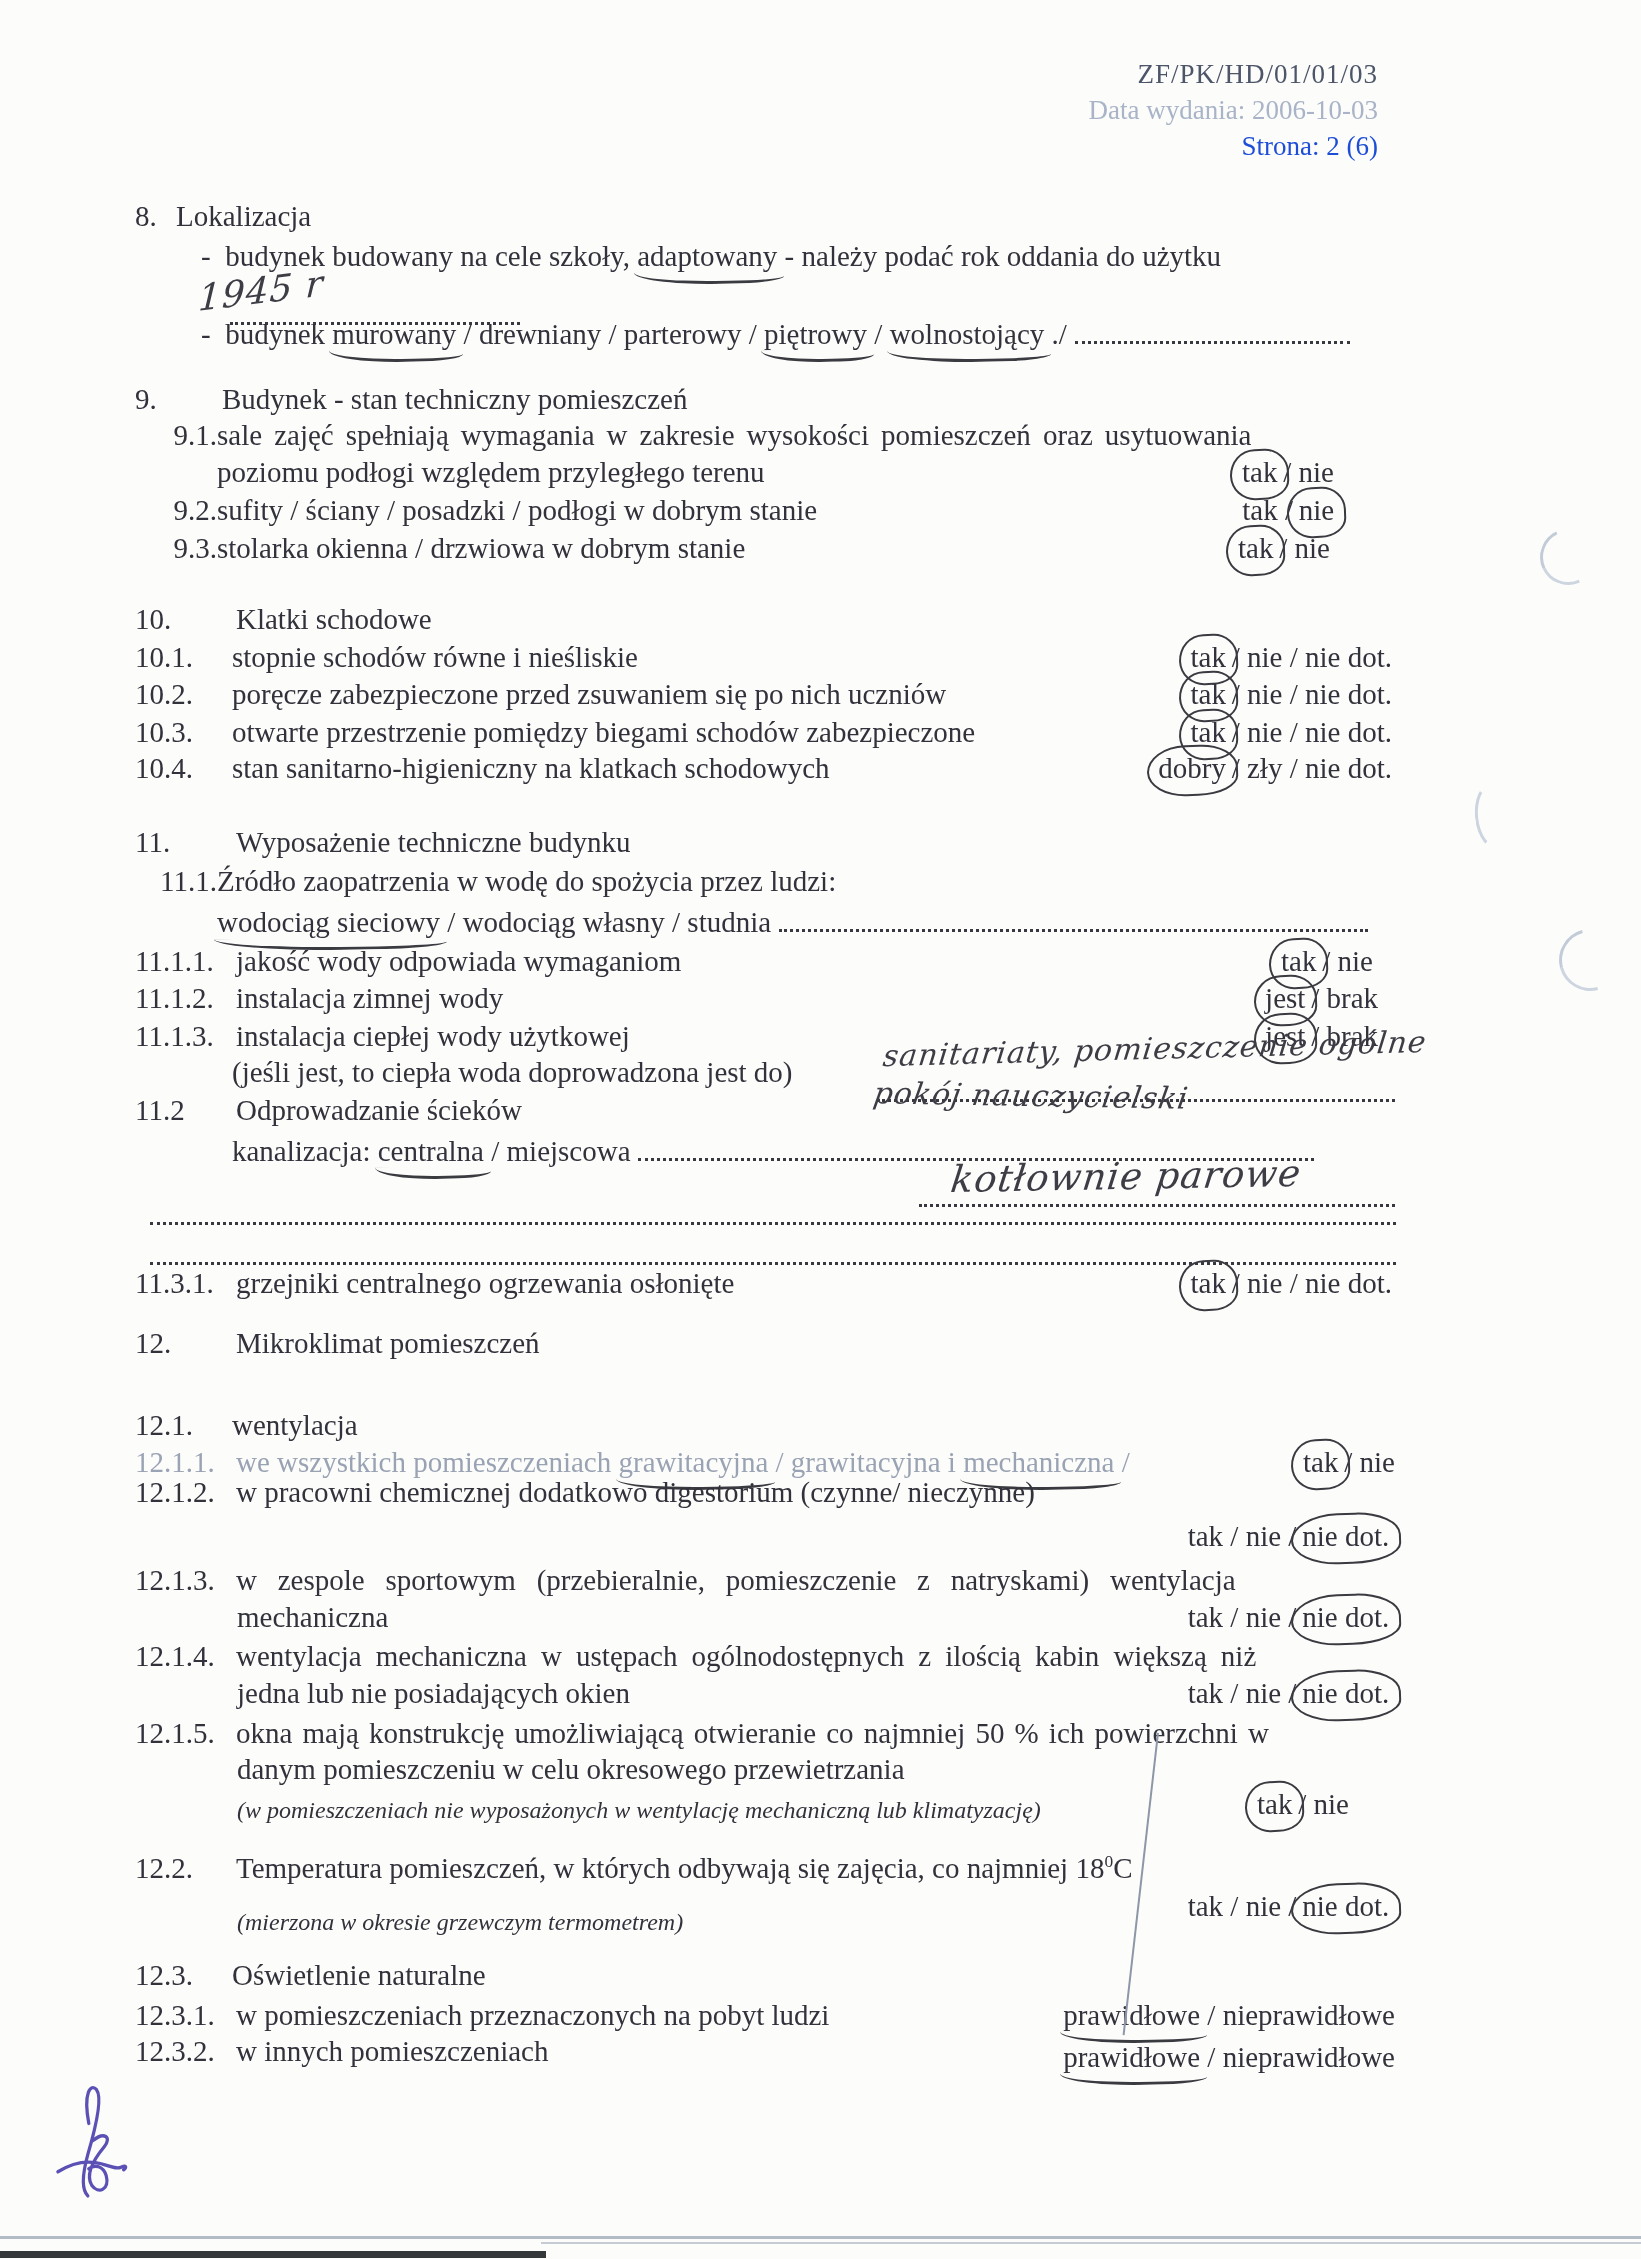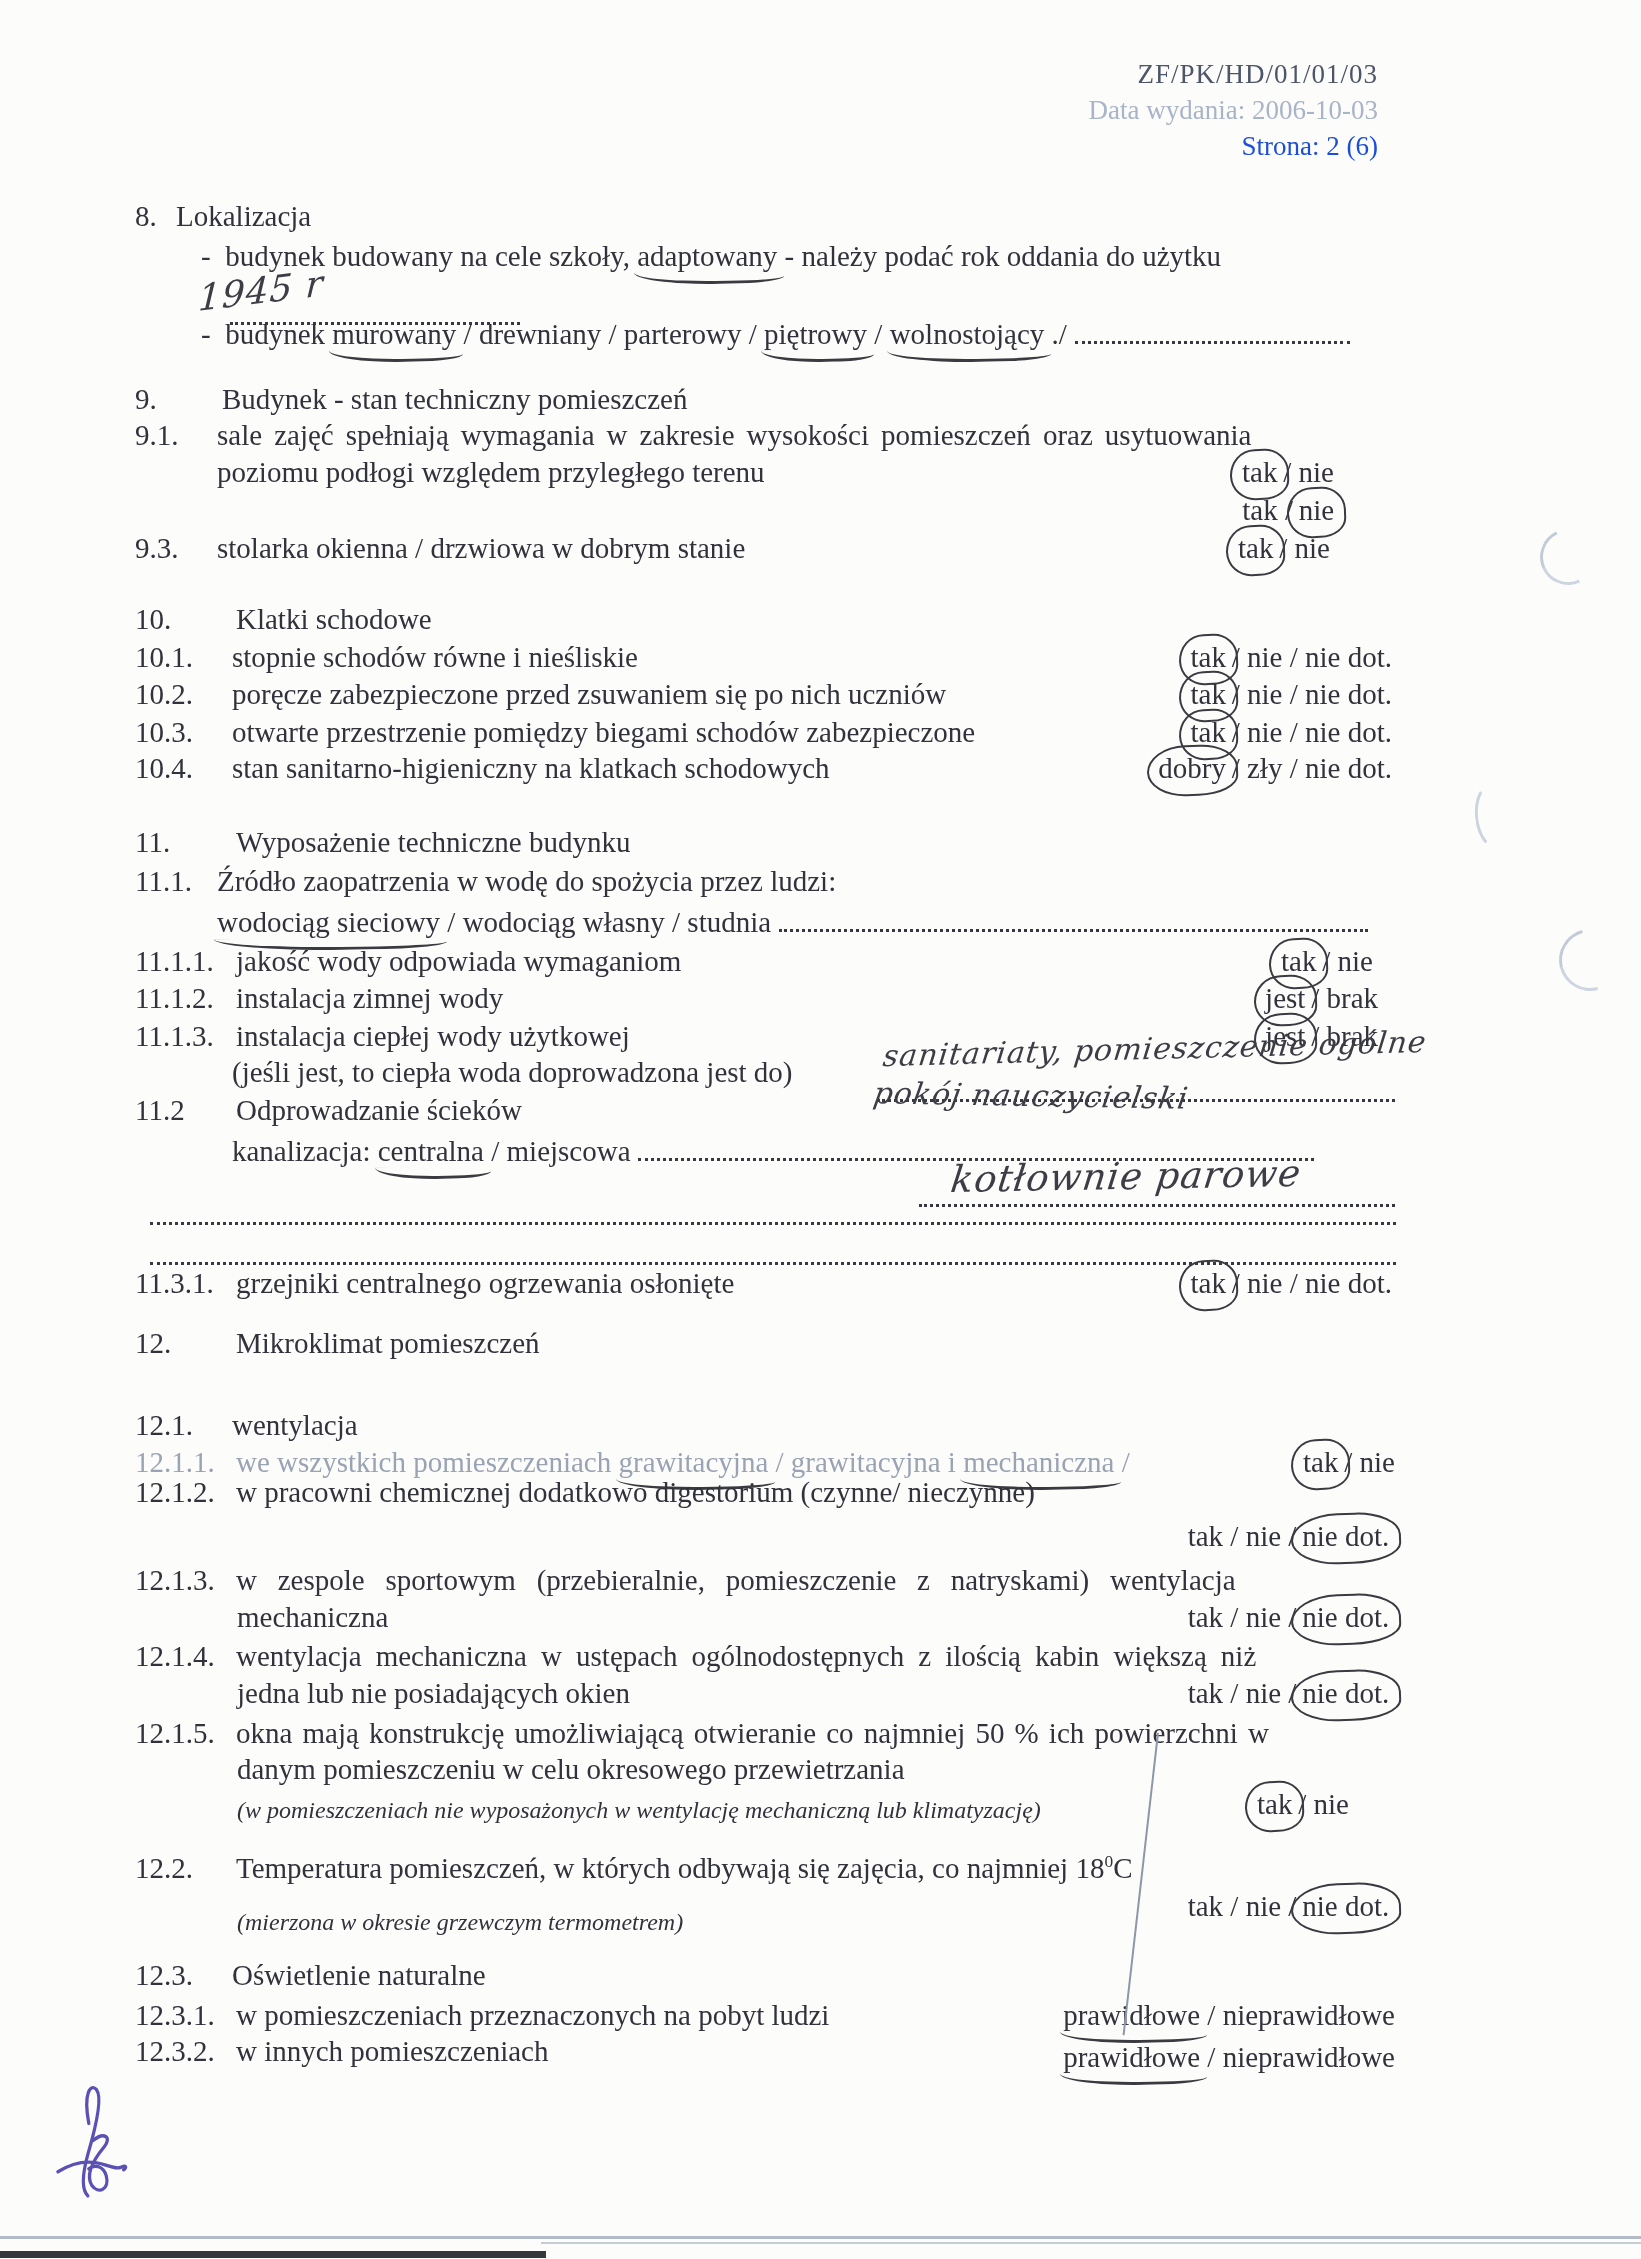--- a/index.html
+++ b/index.html
@@ -7,21 +7,21 @@
   .page{
     position:relative;
     width:1641px;height:2259px;
     background:#fcfcfa;
     font-family:"Liberation Serif","DejaVu Serif",serif;
     color:#32323c;
     overflow:hidden;
   }
   .row{position:absolute;font-size:29px;line-height:37px;white-space:nowrap;}
   .num{display:inline-block;}
-  .w42{width:41px;} .w85{width:82px;} .w90{width:87px;} .w100{width:97px;} .w105{width:101px;}
+  .w42{width:41px;} .w85{width:82px;text-align:right;} .w90{width:87px;} .w100{width:97px;} .w105{width:101px;}
   .hdr{position:absolute;top:56px;right:263px;text-align:right;font-size:27px;line-height:36px;}
   .hdr .code{color:#4d5569;letter-spacing:1px;}
   .hdr .date{color:#a9b4c8;}
   .hdr .page-no{color:#1d4ed8;}
   .ans{position:absolute;font-size:29px;line-height:37px;white-space:nowrap;}
   
   .circ{display:inline-block;position:relative;padding:0 8.7px 1px 8.7px;margin:0 -2.9px;}
   .circ::before{content:"";position:absolute;inset:-4.8px -2.9px -8.7px -2.9px;
     border:2.9px solid #3a3a41;border-radius:50% 48% 52% 50% / 60% 52% 44% 56%;
     transform:rotate(-2deg);}
@@ -75,20 +75,23 @@
   <div class="row" style="top:381px;left:135px;">
     <span class="num w90">9.</span><span>Budynek - stan techniczny pomieszczeń</span>
   </div>
   <div class="row" style="top:417px;left:135px;">
     <span class="num w85">9.1.</span><span style="word-spacing:4.8px;">sale zajęć spełniają wymagania w zakresie wysokości pomieszczeń oraz usytuowania</span>
   </div>
   <div class="row" style="top:454px;left:217px;">poziomu podłogi względem przyległego terenu</div>
   <div class="ans" style="top:454px;right:307px;">
     <span class="circ"><span>tak</span></span><span>/</span> <span>nie</span>
   </div>
+  <div class="row" style="top:492px;left:135px;">
+    <span class="num w85">9.2.</span><span>sufity / ściany / posadzki / podłogi w dobrym stanie</span>
+  </div>
   <div class="ans" style="top:492px;right:301px;">
     <span>tak</span> <span>/</span><span class="circ"><span>nie</span></span>
   </div>
   <div class="row" style="top:530px;left:135px;">
     <span class="num w85">9.3.</span><span>stolarka okienna / drzwiowa w dobrym stanie</span>
   </div>
   <div class="ans" style="top:530px;right:311px;">
     <span class="circ"><span>tak</span></span><span>/</span> <span>nie</span>
   </div>
 

